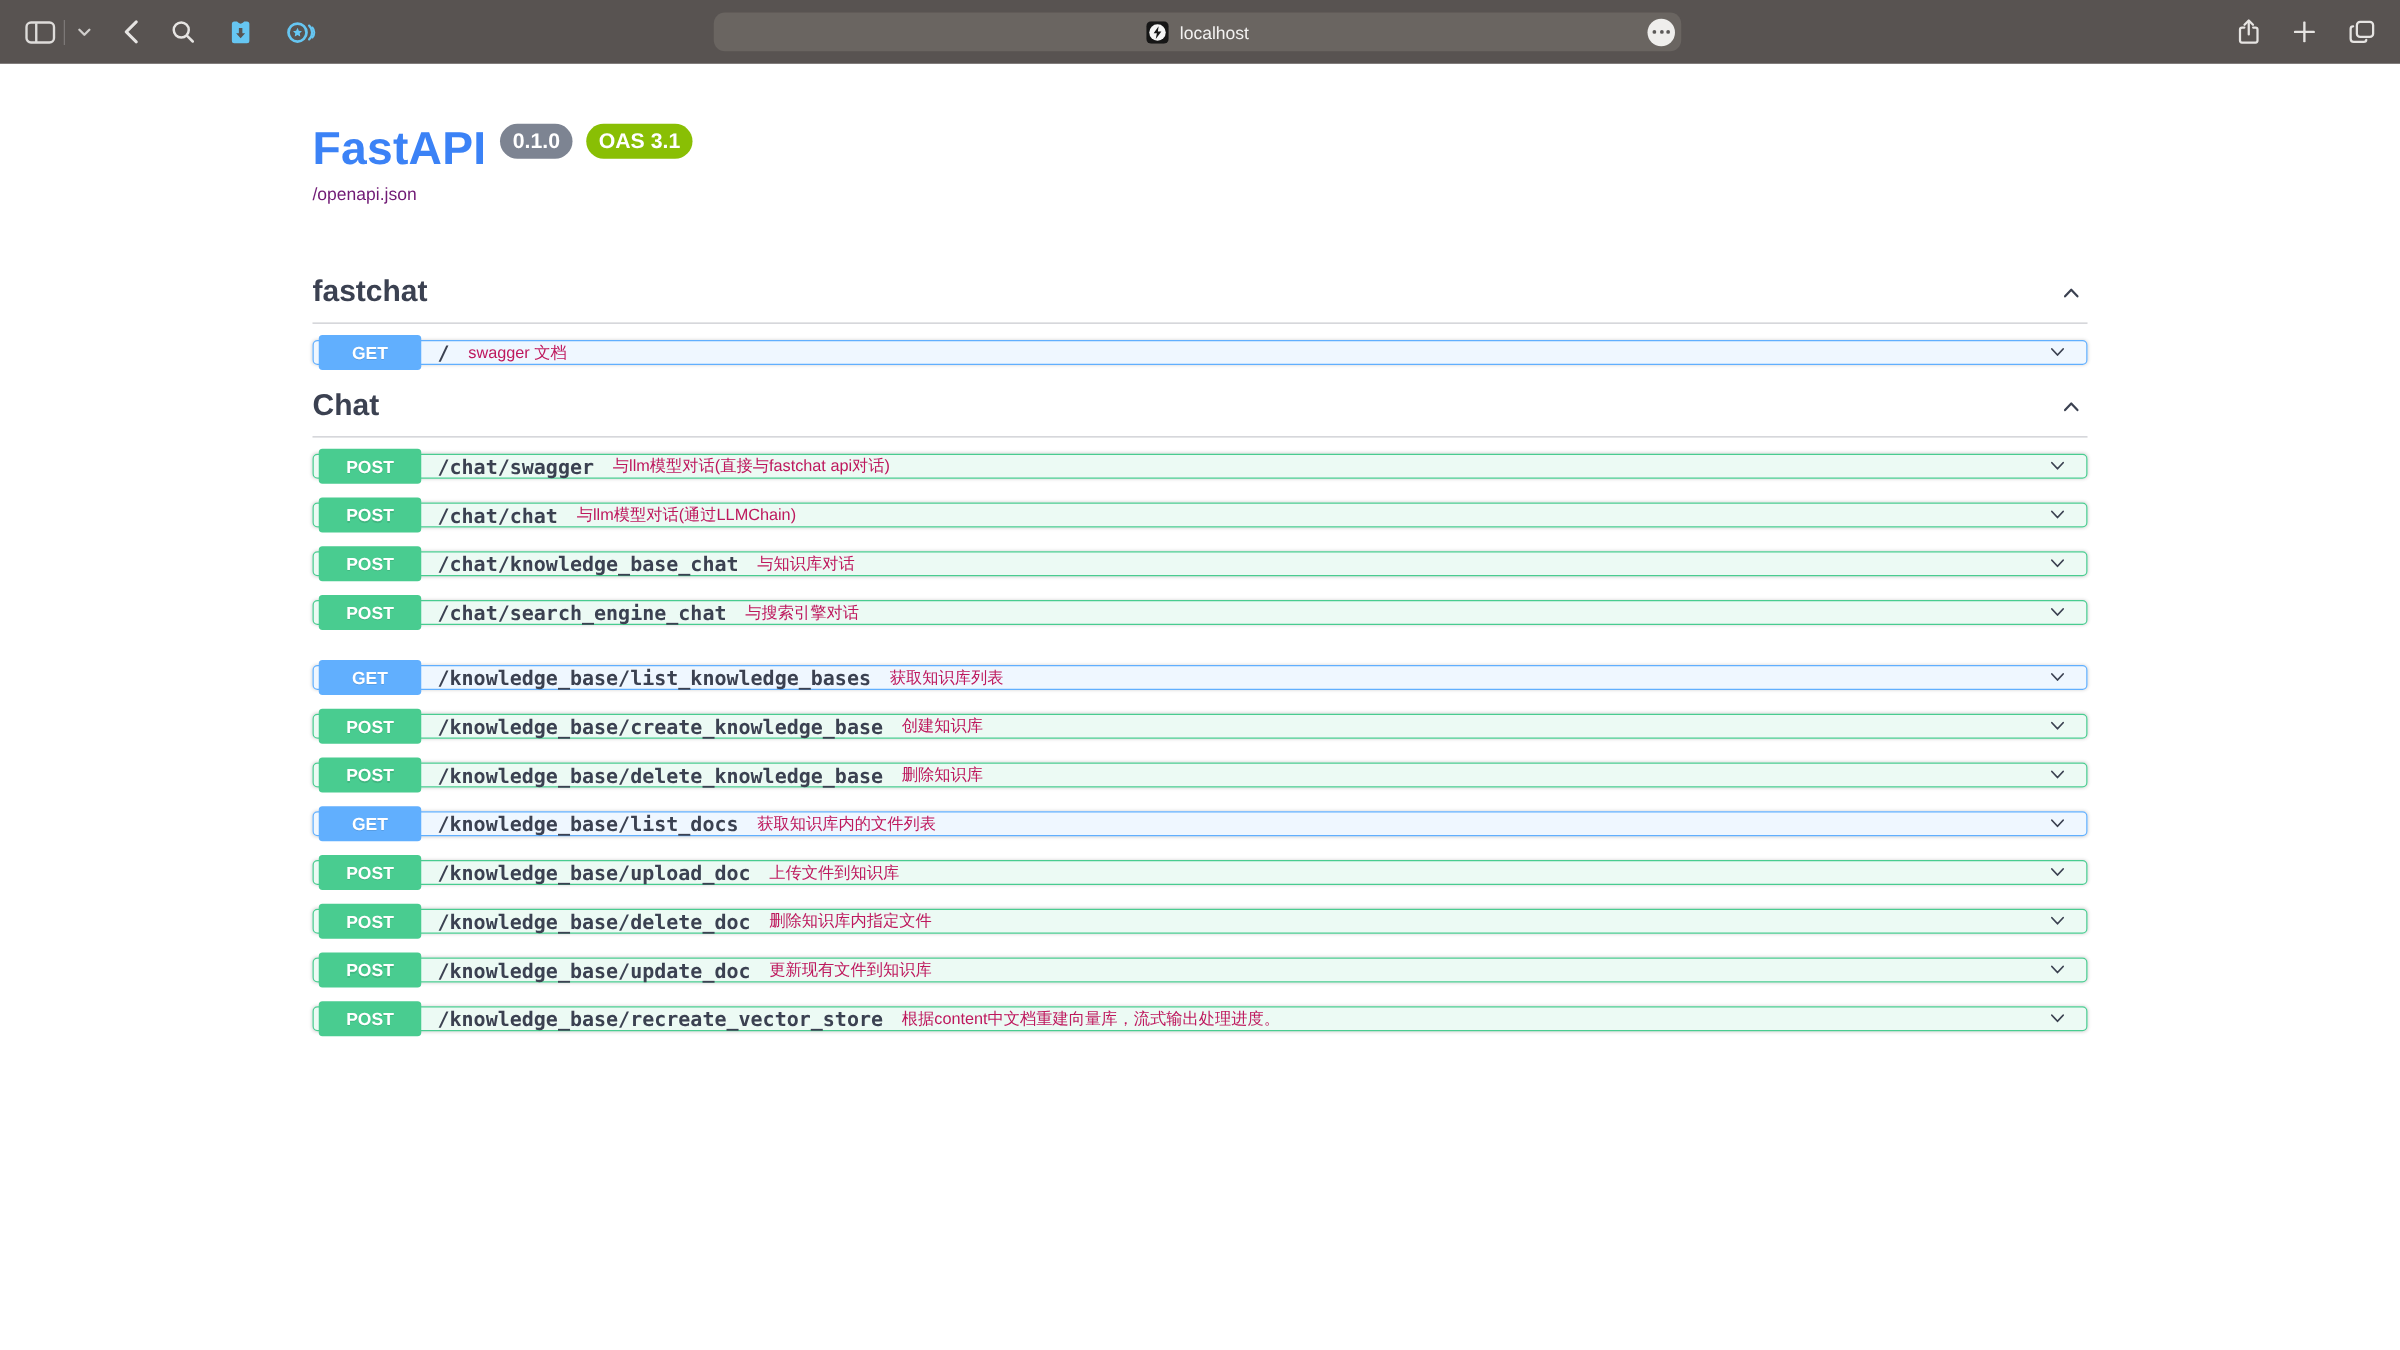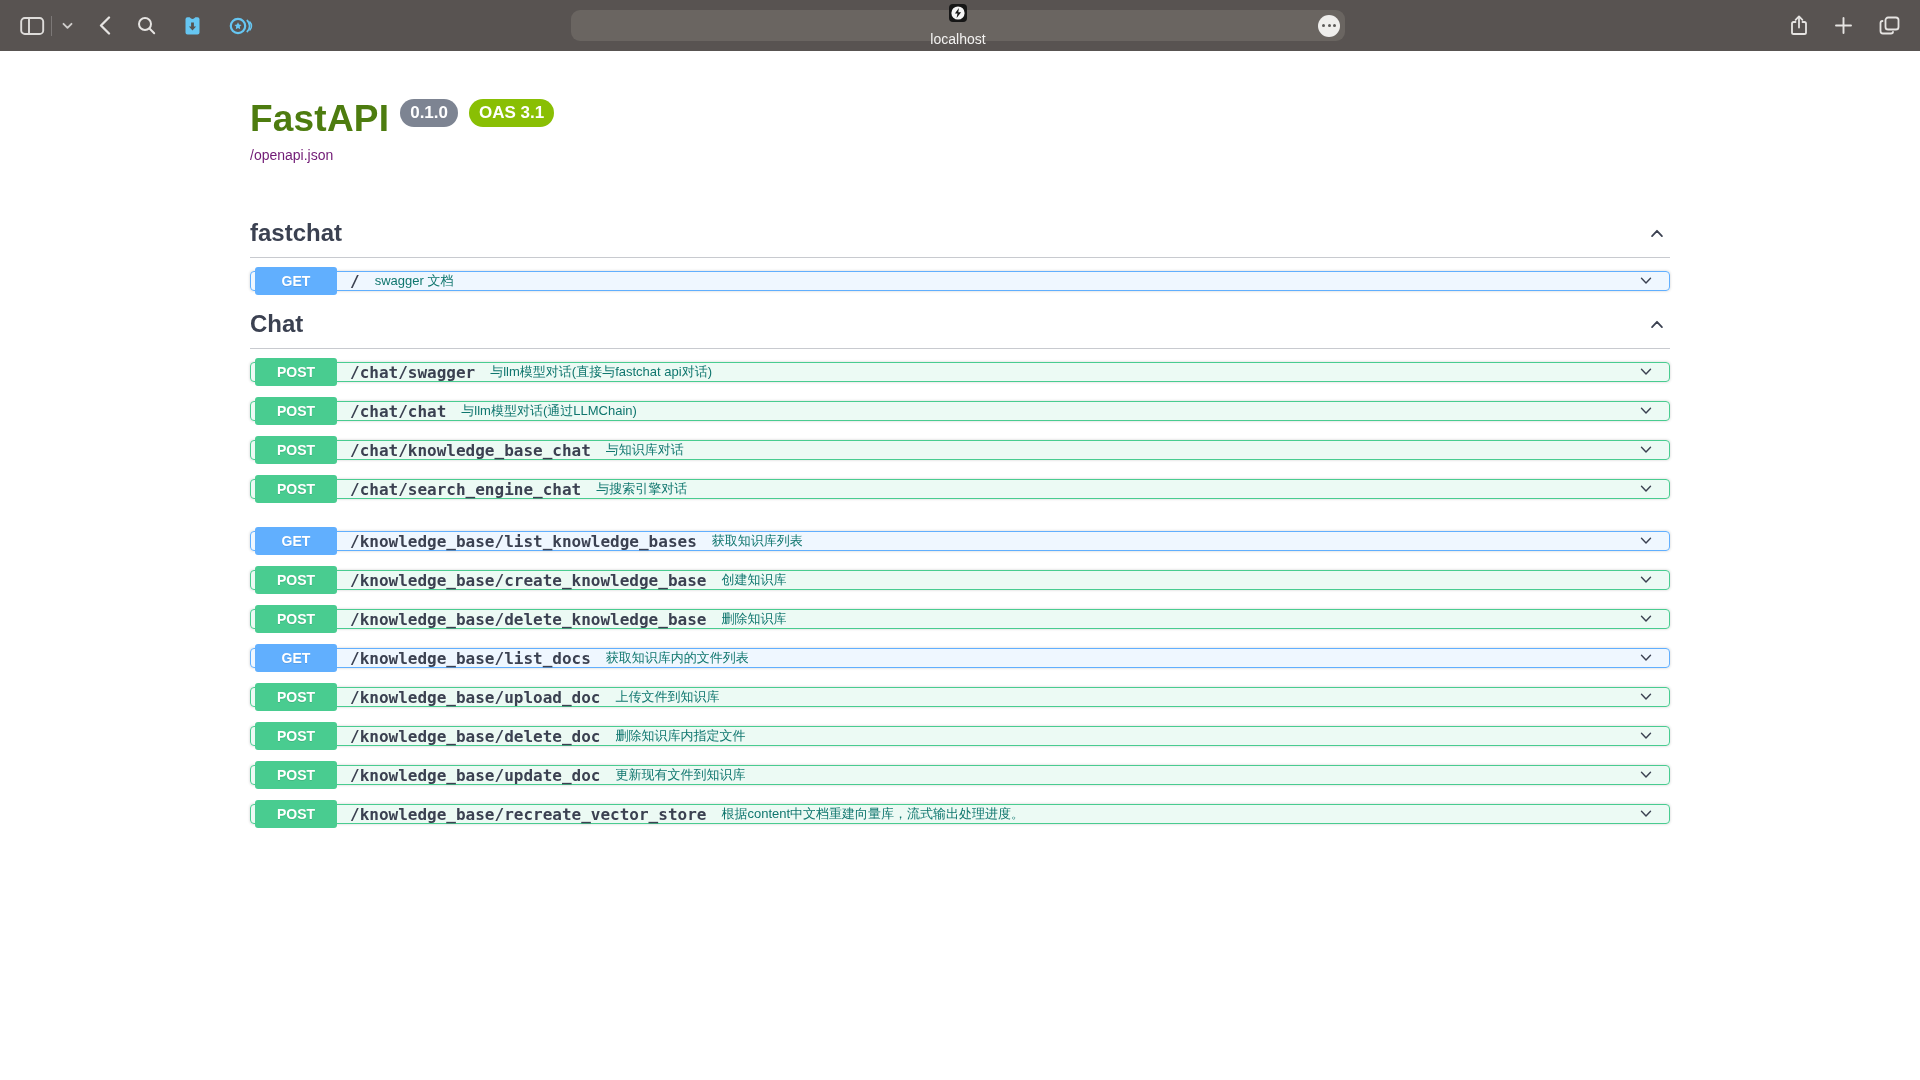--- a/index.html
+++ b/index.html
@@ -10,51 +10,51 @@
   .browser-bar { position:relative; height:51px; background:#585351; }
   .nav-left { position:absolute; left:20px; top:0; height:51px; display:flex; align-items:center; }
   .nav-left .tbtn { display:flex; align-items:center; justify-content:center; background:none; border:none; cursor:pointer; padding:0; }
   .sep { width:1px; height:20px; background:rgba(255,255,255,.22); margin:0 10px 0 6px; }
   .gap14 { margin-left:26px; }
   .nav-right { position:absolute; right:20px; top:0; height:51px; display:flex; align-items:center; gap:27px; }
   .nav-right .tbtn { background:none; border:none; cursor:pointer; padding:0; display:flex; }
 
   .url-field { position:absolute; left:571px; top:10px; width:774px; height:31px;
                background:#6a6561; border-radius:9px; display:flex; align-items:center; justify-content:center; cursor:text; }
-  .url-center { display:flex; align-items:center; gap:9px;flex-direction:column; }
+  .url-center { display:flex; align-items:center; gap:9px; }
   .url-text { color:#f3f2f1; font-size:14px; }
   .dots-btn { position:absolute; right:5px; top:4.5px; width:22px; height:22px; border-radius:50%;
               background:#efeeec; border:none; cursor:pointer; display:flex; align-items:center; justify-content:center; gap:2.5px; }
   .dots-btn i { width:3px; height:3px; border-radius:50%; background:#5c5a58; display:block; }
 
   
   .page { height:1029px; overflow:hidden; background:#fff; }
   .swagger { width:1420px; margin:0 auto; padding-top:46px; }
 
   .info-title { display:flex; align-items:flex-start; }
-  .info-title h1 { font-size:37px; font-weight:700; color:#4d7c0f; line-height:44px; letter-spacing:.2px; }
+  .info-title h1 { font-size:37px; font-weight:700; color:#3b82f6; line-height:44px; letter-spacing:.2px; }
   .pill { display:inline-block; font-size:17px; font-weight:700; color:#fff; border-radius:57px;
           padding:4px 10px; margin-left:11px; margin-top:2px; line-height:1.15;text-align:right; }
   .spec-link { display:inline-block; margin-top:6px; font-size:14px; text-decoration:none; }
 
   .tag-section { margin-top:0; }
   .tag-section.first { margin-top:55px; }
   .tag { display:flex; align-items:center; justify-content:space-between; cursor:pointer;
          font-size:24px; font-weight:700; color:#3b4151; padding-bottom:10px;
          border-bottom:1px solid rgba(59,65,81,.28); }
   .chev-btn { background:none; border:none; cursor:pointer; padding:0 2px; display:flex; }
 
   .ops { padding-top:13px; }
   .opblock { display:flex; align-items:center; height:20px; margin-bottom:19px;
              border:1px solid; border-radius:4px; box-shadow:0 0 3px rgba(0,0,0,.19); cursor:pointer; }
   .method-badge { width:82px; text-align:center; font-size:14px; font-weight:700; color:#fff;
                   padding:7px 0; border-radius:3px; margin-left:4px; text-shadow:0 1px 0 rgba(0,0,0,.1);
                   flex:none; line-height:1; }
   .path { font-family:"DejaVu Sans Mono", monospace; font-weight:700; font-size:16px; color:#3b4151; margin-left:13px; white-space:nowrap; }
-  .summary { font-size:13px; color:#0f766e; margin-left:15px; white-space:nowrap; }
+  .summary { font-size:13px; color:#be185d; margin-left:15px; white-space:nowrap; }
   .row-chev { margin-left:auto; margin-right:13px; display:flex; }
 </style>
 </head>
 <body>
 
 <div class="browser-bar">
   <div class="nav-left">
     <button class="tbtn" title="">
       <svg width="25" height="20" viewBox="0 0 25 20" fill="none">
         <rect x="1.2" y="2" width="22" height="16" rx="3.6" stroke="#dedcda" stroke-width="1.9"></rect>

